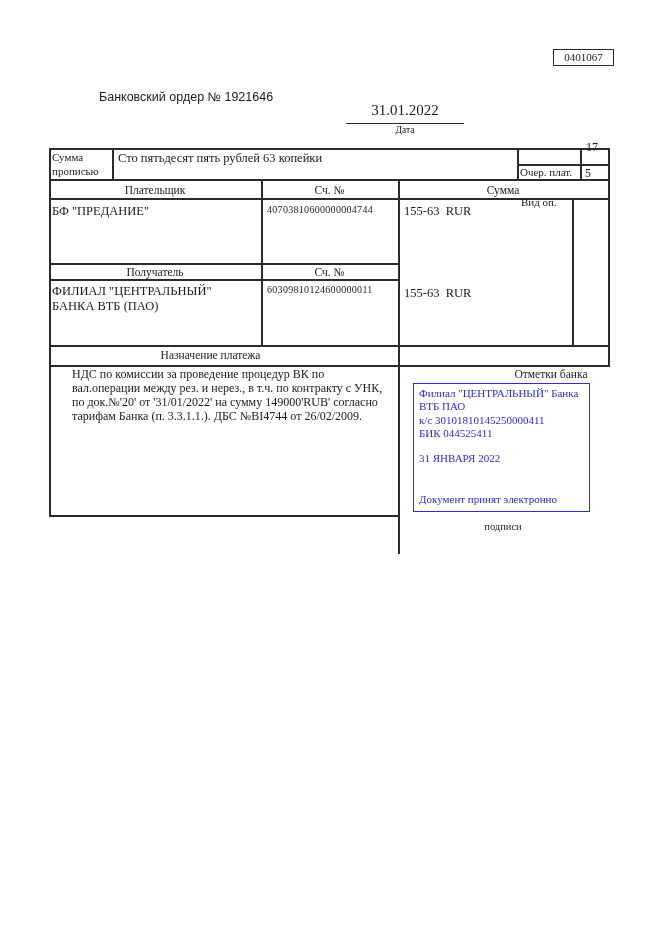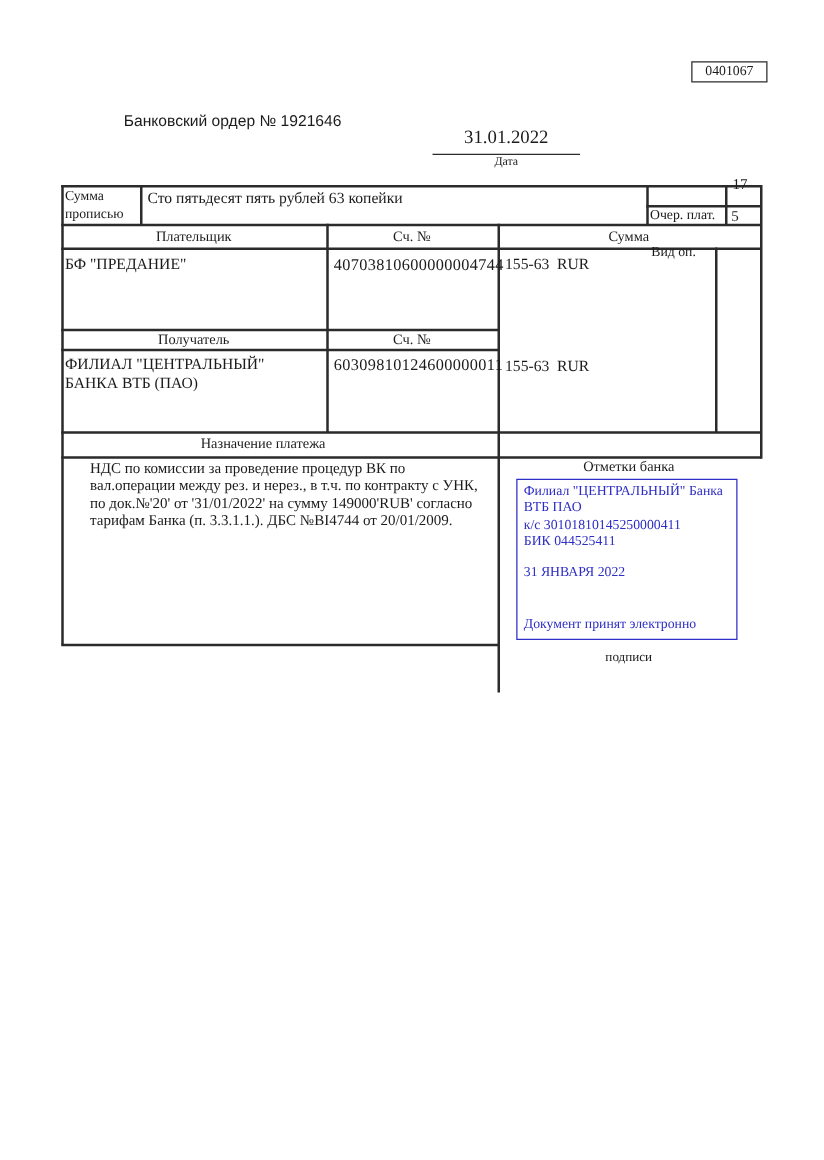--- a/index.html
+++ b/index.html
@@ -20,21 +20,21 @@
     font-family:"Liberation Sans", sans-serif; font-weight:400; font-size:12.5px;margin-left:46px;
   }
   .date-val {
     position:absolute; left:346px; top:102px; width:118px; text-align:center;
     font-size:15px; padding-bottom:4px; border-bottom:1.5px solid #2b2b2b;
   }
   .date-lbl { position:absolute; left:346px; top:125px; width:118px; text-align:center; font-size:9.5px; }
   .cell-lbl { font-size:11px; line-height:13.5px; }
   .hdr { font-size:11.5px; }
   .val { font-size:12.5px; }
-  .acct { font-size:13px; letter-spacing:0.3px; }
+  .acct { font-size:10px; letter-spacing:0.3px; }
   .purpose { font-size:12px; line-height:14px; }
   .stamp-box {
     position:absolute; left:413px; top:383px; width:175px; height:127px;
     border:1.5px solid #2e2ec8;
   }
   .stamp-text { color:#2c2cc6; font-size:11px; line-height:13.4px; }
 </style>
 </head>
 <body>
 
@@ -90,24 +90,24 @@
     <div>БАНКА ВТБ (ПАО)</div>
   </div>
   <div class="abs acct" style="left:267px;top:284px;">60309810124600000011</div>
   <div class="abs val pre" style="left:404px;top:286px;">155-63  RUR</div>
 
   <div class="abs hdr ctr" style="left:49px;top:349px;width:323px;">Назначение платежа</div>
   <div class="abs purpose" style="left:52px;top:367px;width:345px;margin-left:20px;">
     <div>НДС по комиссии за проведение процедур ВК по</div>
     <div>вал.операции между рез. и нерез., в т.ч. по контракту с УНК,</div>
     <div>по док.№'20' от '31/01/2022' на сумму 149000'RUB' согласно</div>
-    <div>тарифам Банка (п. 3.3.1.1.). ДБС №BI4744 от 20/01/2009.</div>
+    <div>тарифам Банка (п. 3.3.1.1.). ДБС №BI4744 от 26/02/2009.</div>
   </div>
 
-  <div class="abs hdr ctr" style="left:398px;top:368px;width:210px;">Отметки банка</div>
+  <div class="abs hdr ctr" style="left:398px;top:368px;width:210px;padding-left:48px;">Отметки банка</div>
 
   <div class="stamp-box">
     <div class="stamp-text" style="position:absolute;left:5px;top:3px;">
       <div>Филиал "ЦЕНТРАЛЬНЫЙ" Банка</div>
       <div>ВТБ ПАО</div>
       <div>к/с 30101810145250000411</div>
       <div>БИК 044525411</div>
     </div>
     <div class="stamp-text" style="position:absolute;left:5px;top:68px;">31 ЯНВАРЯ 2022</div>
     <div class="stamp-text" style="position:absolute;left:5px;top:109px;">Документ принят электронно</div>

